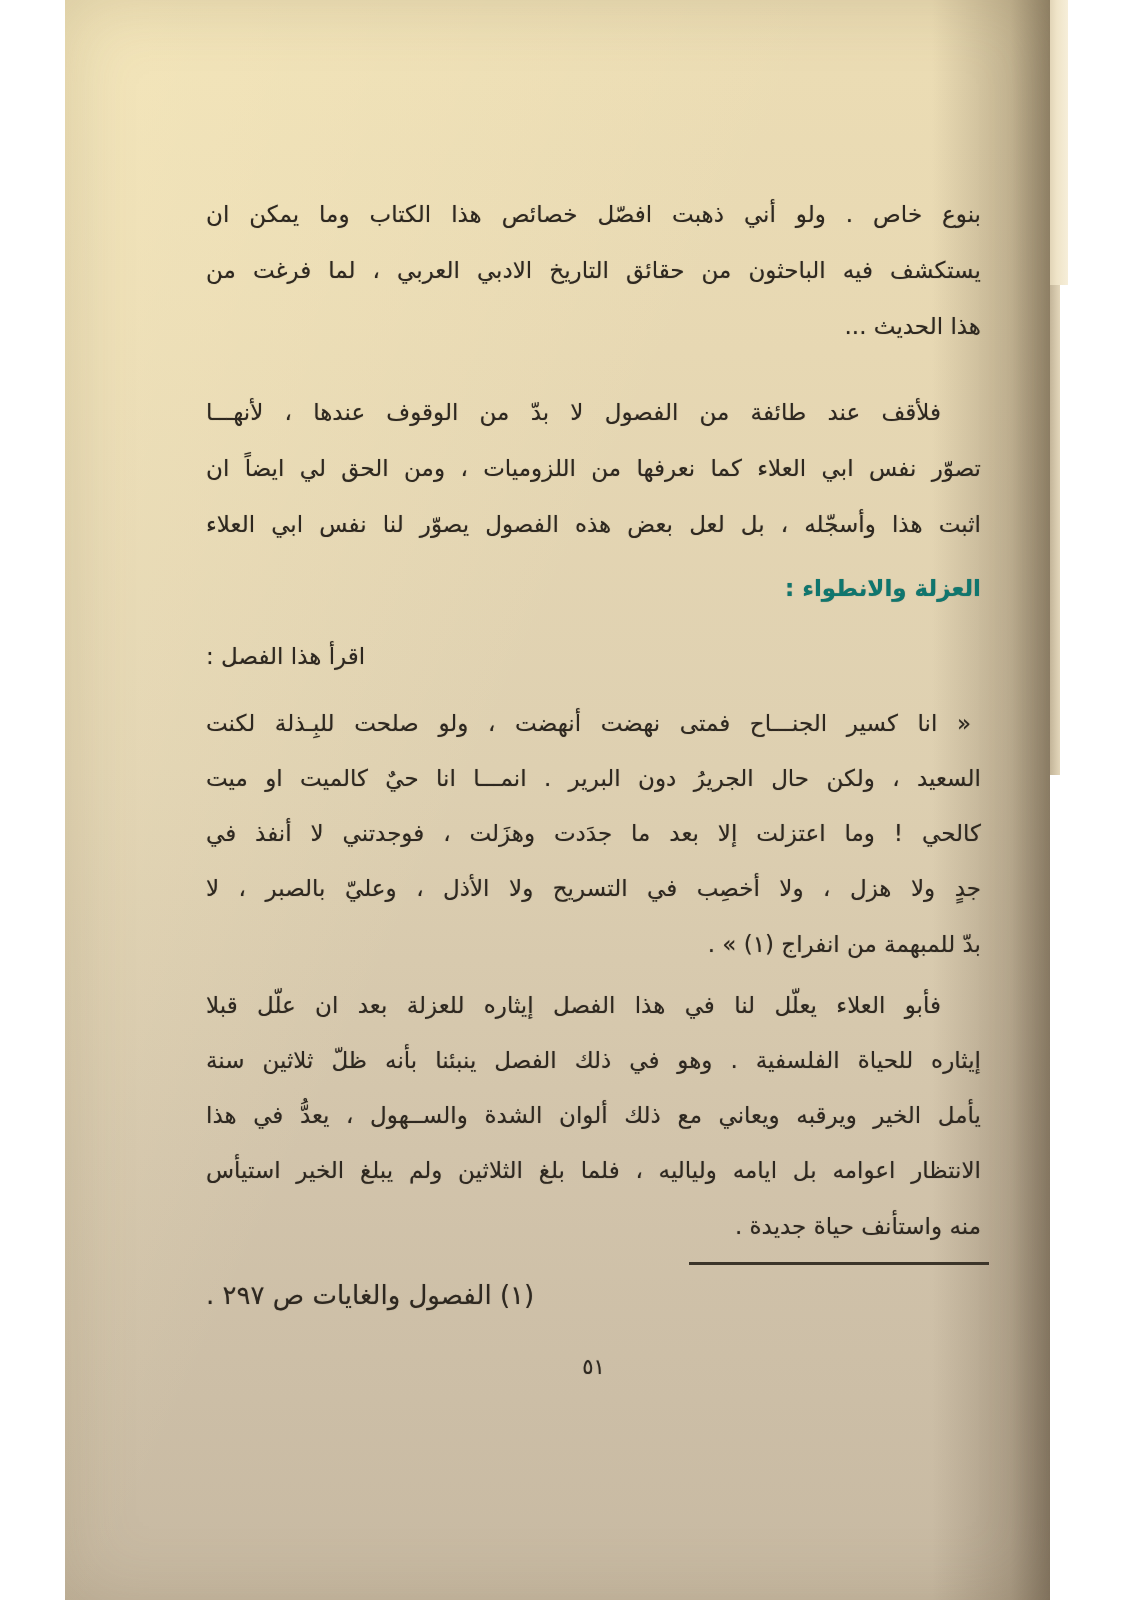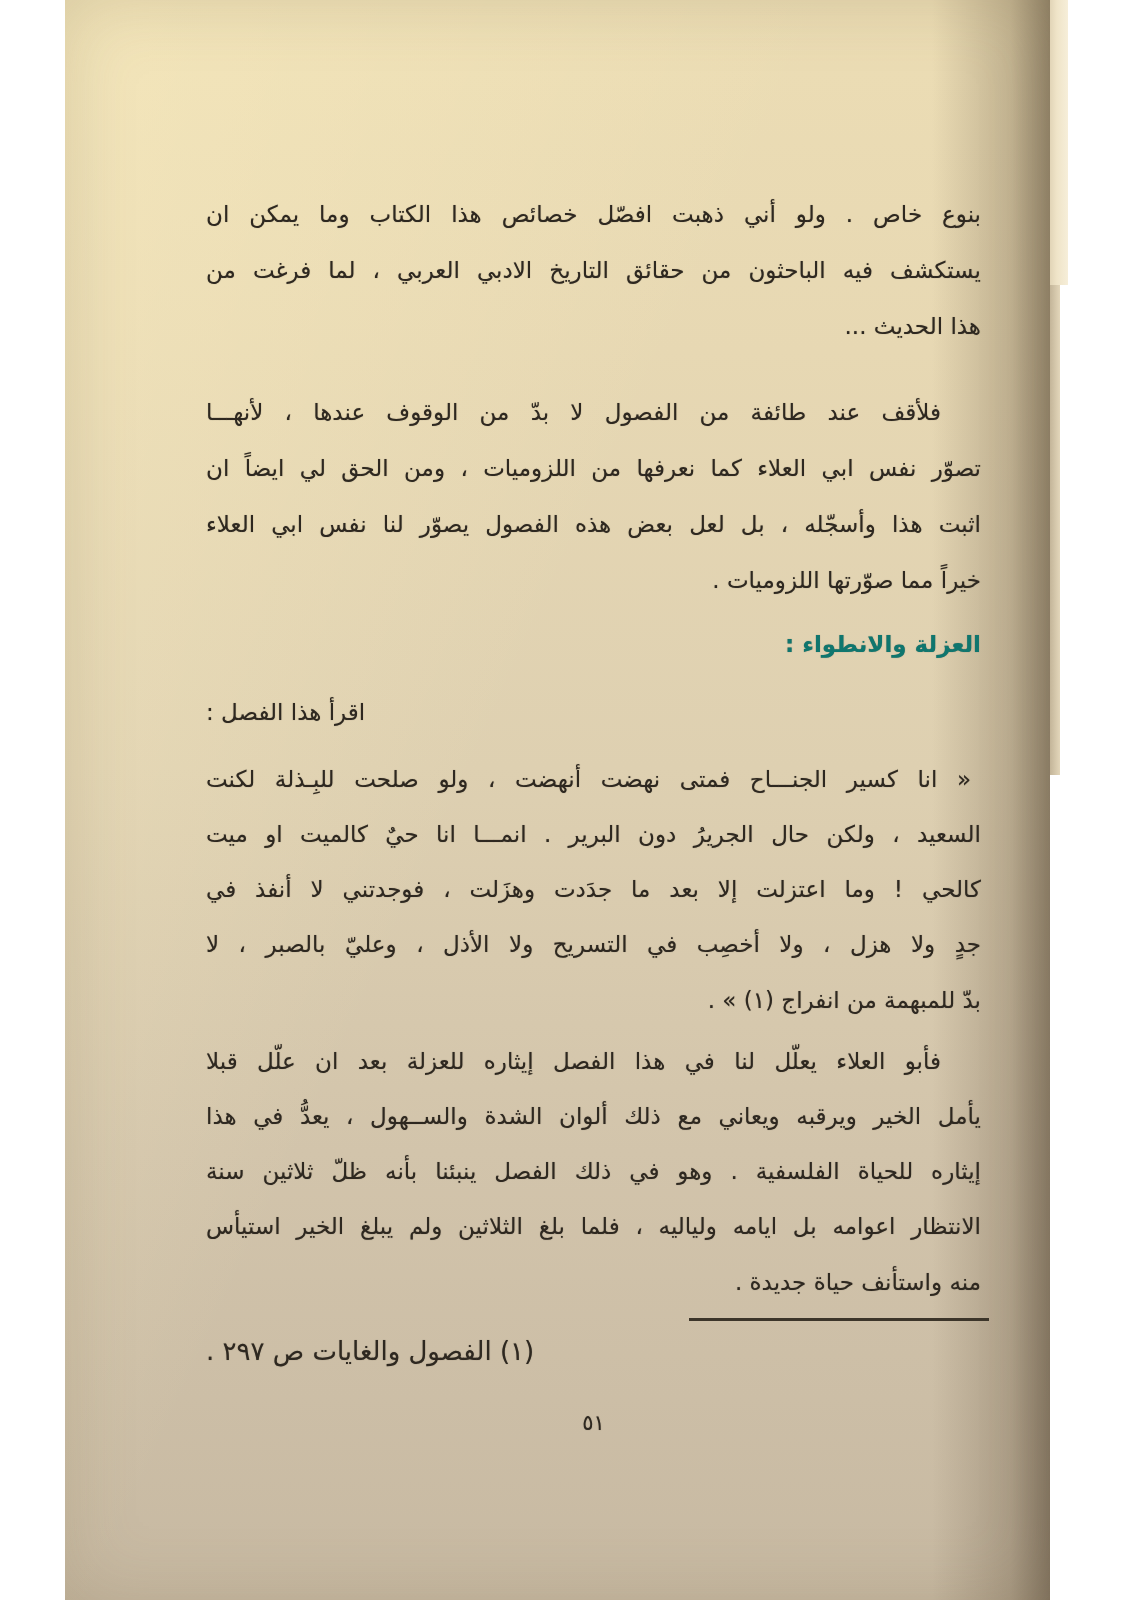--- a/index.html
+++ b/index.html
@@ -114,39 +114,38 @@
     <div class="para1">
       <span class="ln">بنوع خاص . ولو أني ذهبت افصّل خصائص هذا الكتاب وما يمكن ان</span>
       <span class="ln">يستكشف فيه الباحثون من حقائق التاريخ الادبي العربي ، لما فرغت من</span>
       <span class="ln-last">هذا الحديث ...</span>
     </div>
 
     <div class="para2">
       <span class="ln indent">فلأقف عند طائفة من الفصول لا بدّ من الوقوف عندها ، لأنهـــا</span>
       <span class="ln">تصوّر نفس ابي العلاء كما نعرفها من اللزوميات ، ومن الحق لي ايضاً ان</span>
       <span class="ln">اثبت هذا وأسجّله ، بل لعل بعض هذه الفصول يصوّر لنا نفس ابي العلاء</span>
-      <span class="ln-last">خيراً مما صوّرتها اللزوميات .</span>
     </div>
 
     <h2 class="section-heading">العزلة والانطواء :</h2>
 
     <div class="lead-line">اقرأ هذا الفصل :</div>
 
     <div class="quote-block">
       <span class="ln indent-sm">« انا كسير الجنـــاح فمتى نهضت أنهضت ، ولو صلحت للبِـذلة لكنت</span>
       <span class="ln">السعيد ، ولكن حال الجريرُ دون البرير . انمـــا انا حيٌ كالميت او ميت</span>
       <span class="ln">كالحي ! وما اعتزلت إلا بعد ما جدَدت وهزَلت ، فوجدتني لا أنفذ في</span>
       <span class="ln">جدٍ ولا هزل ، ولا أخصِب في التسريح ولا الأذل ، وعليّ بالصبر ، لا</span>
       <span class="ln-last">بدّ للمبهمة من انفراج (١) » .</span>
     </div>
 
     <div class="para3">
       <span class="ln indent">فأبو العلاء يعلّل لنا في هذا الفصل إيثاره للعزلة بعد ان علّل قبلا</span>
+      <span class="ln">إيثاره للحياة الفلسفية . وهو في ذلك الفصل ينبئنا بأنه ظلّ ثلاثين سنة</span>
       <span class="ln">يأمل الخير ويرقبه ويعاني مع ذلك ألوان الشدة والســهول ، يعدُّ في هذا</span>
-      <span class="ln">إيثاره للحياة الفلسفية . وهو في ذلك الفصل ينبئنا بأنه ظلّ ثلاثين سنة</span>
       <span class="ln">الانتظار اعوامه بل ايامه ولياليه ، فلما بلغ الثلاثين ولم يبلغ الخير استيأس</span>
       <span class="ln-last">منه واستأنف حياة جديدة .</span>
     </div>
 
     <div class="footnote-rule"></div>
 
     <div class="footnote">(١) الفصول والغايات ص ٢٩٧ .</div>
 
     <div class="page-number">٥١</div>
 

